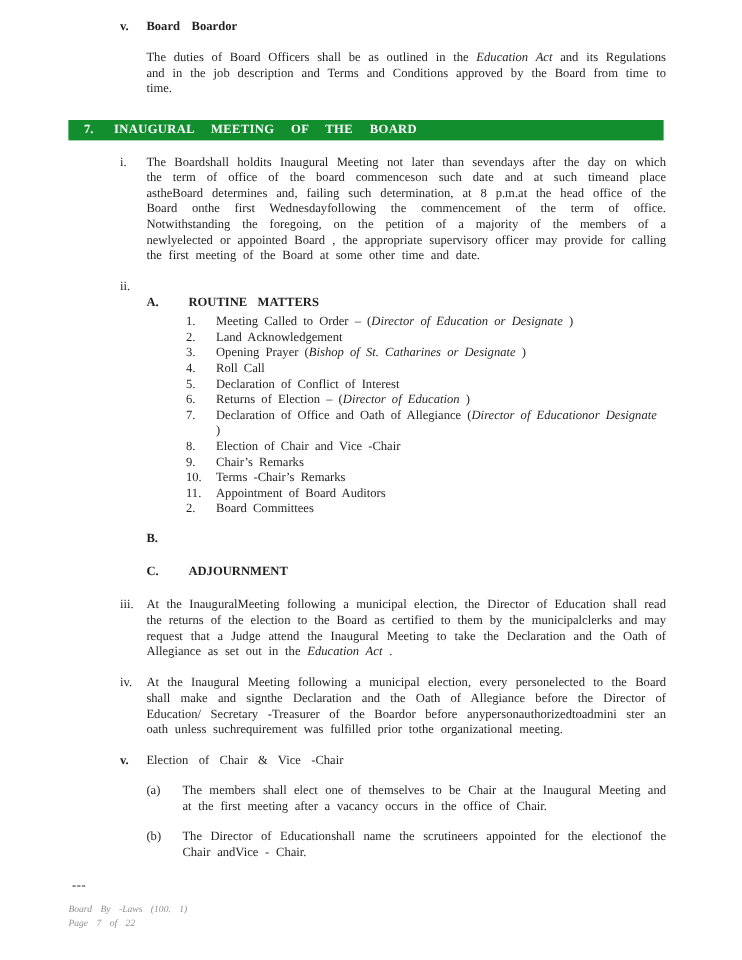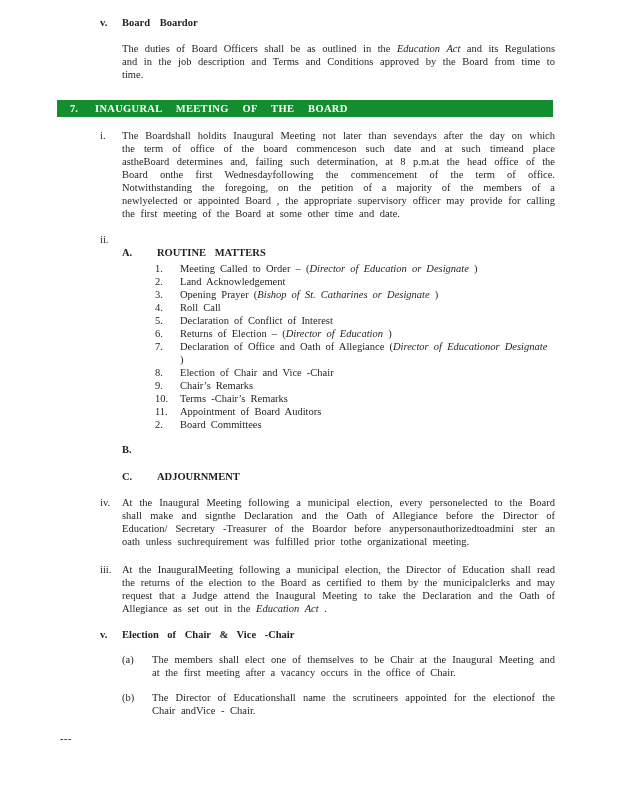--- a/index.html
+++ b/index.html
@@ -55,21 +55,21 @@
   .agenda { margin:3px 0 0 33px; }
   .agenda-row { display:flex; }
   .anum { width:25px; flex:none; }
   .atext { flex:1; word-spacing:2.5px; }
 
   
   .par-row { display:flex; margin-top:12px; }
   .pm { width:30px; flex:none; }
   .pt { width:403px; text-align:justify; word-spacing:3px; }
 
-  .v-title { font-weight:bold; word-spacing:6px; }
+  .v-title { font-weight:normal; word-spacing:6px; }
 
   .dashes { margin:15px 0 0 60px; color:#111; letter-spacing:0.5px; }
 
   .footer {
     position:absolute; left:57px; top:752px;
     font-style:italic; color:#8f8f8f;
     font-size:8px; line-height:11.5px; word-spacing:5px;
   }
 </style>
 </head>
@@ -169,28 +169,28 @@
         <span class="lm">B.</span>
       </div>
 
       <div class="letter-row mt-C">
         <span class="lm">C.</span>
         <span class="ltitle">ADJOURNMENT</span>
       </div>
     </div>
   </div>
 
+  <div class="roman mt-iii">
+    <span class="rm">iii.</span>
+    <div class="rb justify"><span>At the InauguralMeeting following a municipal election, the Director of Education shall read the returns of the election to the Board as certified to them by the municipalclerks and may request that a Judge attend the Inaugural Meeting to take the Declaration and the Oath of Allegiance as set out in the </span><em>Education Act</em><span> .</span></div>
+  </div>
+
   <div class="roman mt-iv">
     <span class="rm">iv.</span>
     <div class="rb justify"><span>At the Inaugural Meeting following a municipal election, every personelected to the Board shall make and signthe Declaration and the Oath of Allegiance before the Director of Education/ Secretary -Treasurer of the Boardor before anypersonauthorizedtoadmini ster an oath unless suchrequirement was fulfilled prior tothe organizational meeting.</span></div>
-  </div>
-
-  <div class="roman mt-iii">
-    <span class="rm">iii.</span>
-    <div class="rb justify"><span>At the InauguralMeeting following a municipal election, the Director of Education shall read the returns of the election to the Board as certified to them by the municipalclerks and may request that a Judge attend the Inaugural Meeting to take the Declaration and the Oath of Allegiance as set out in the </span><em>Education Act</em><span> .</span></div>
   </div>
 
   <div class="roman mt-v">
     <span class="rm bold">v.</span>
     <div class="rb">
       <div class="v-title">Election of Chair &amp; Vice -Chair</div>
       <div>
 
           <div class="par-row">
             <span class="pm">(a)</span>
@@ -200,14 +200,18 @@
           <div class="par-row">
             <span class="pm">(b)</span>
             <span class="pt">The Director of Educationshall name the scrutineers appointed for the electionof the Chair andVice - Chair.</span>
           </div>
         </div>
     </div>
   </div>
 
   <div class="dashes">---</div>
 
+  <div class="footer">
+    <div>Board By -Laws (100. 1)</div>
+    <div>Page 7 of 22</div>
+  </div>
 
 </div>
 
 </body></html>

